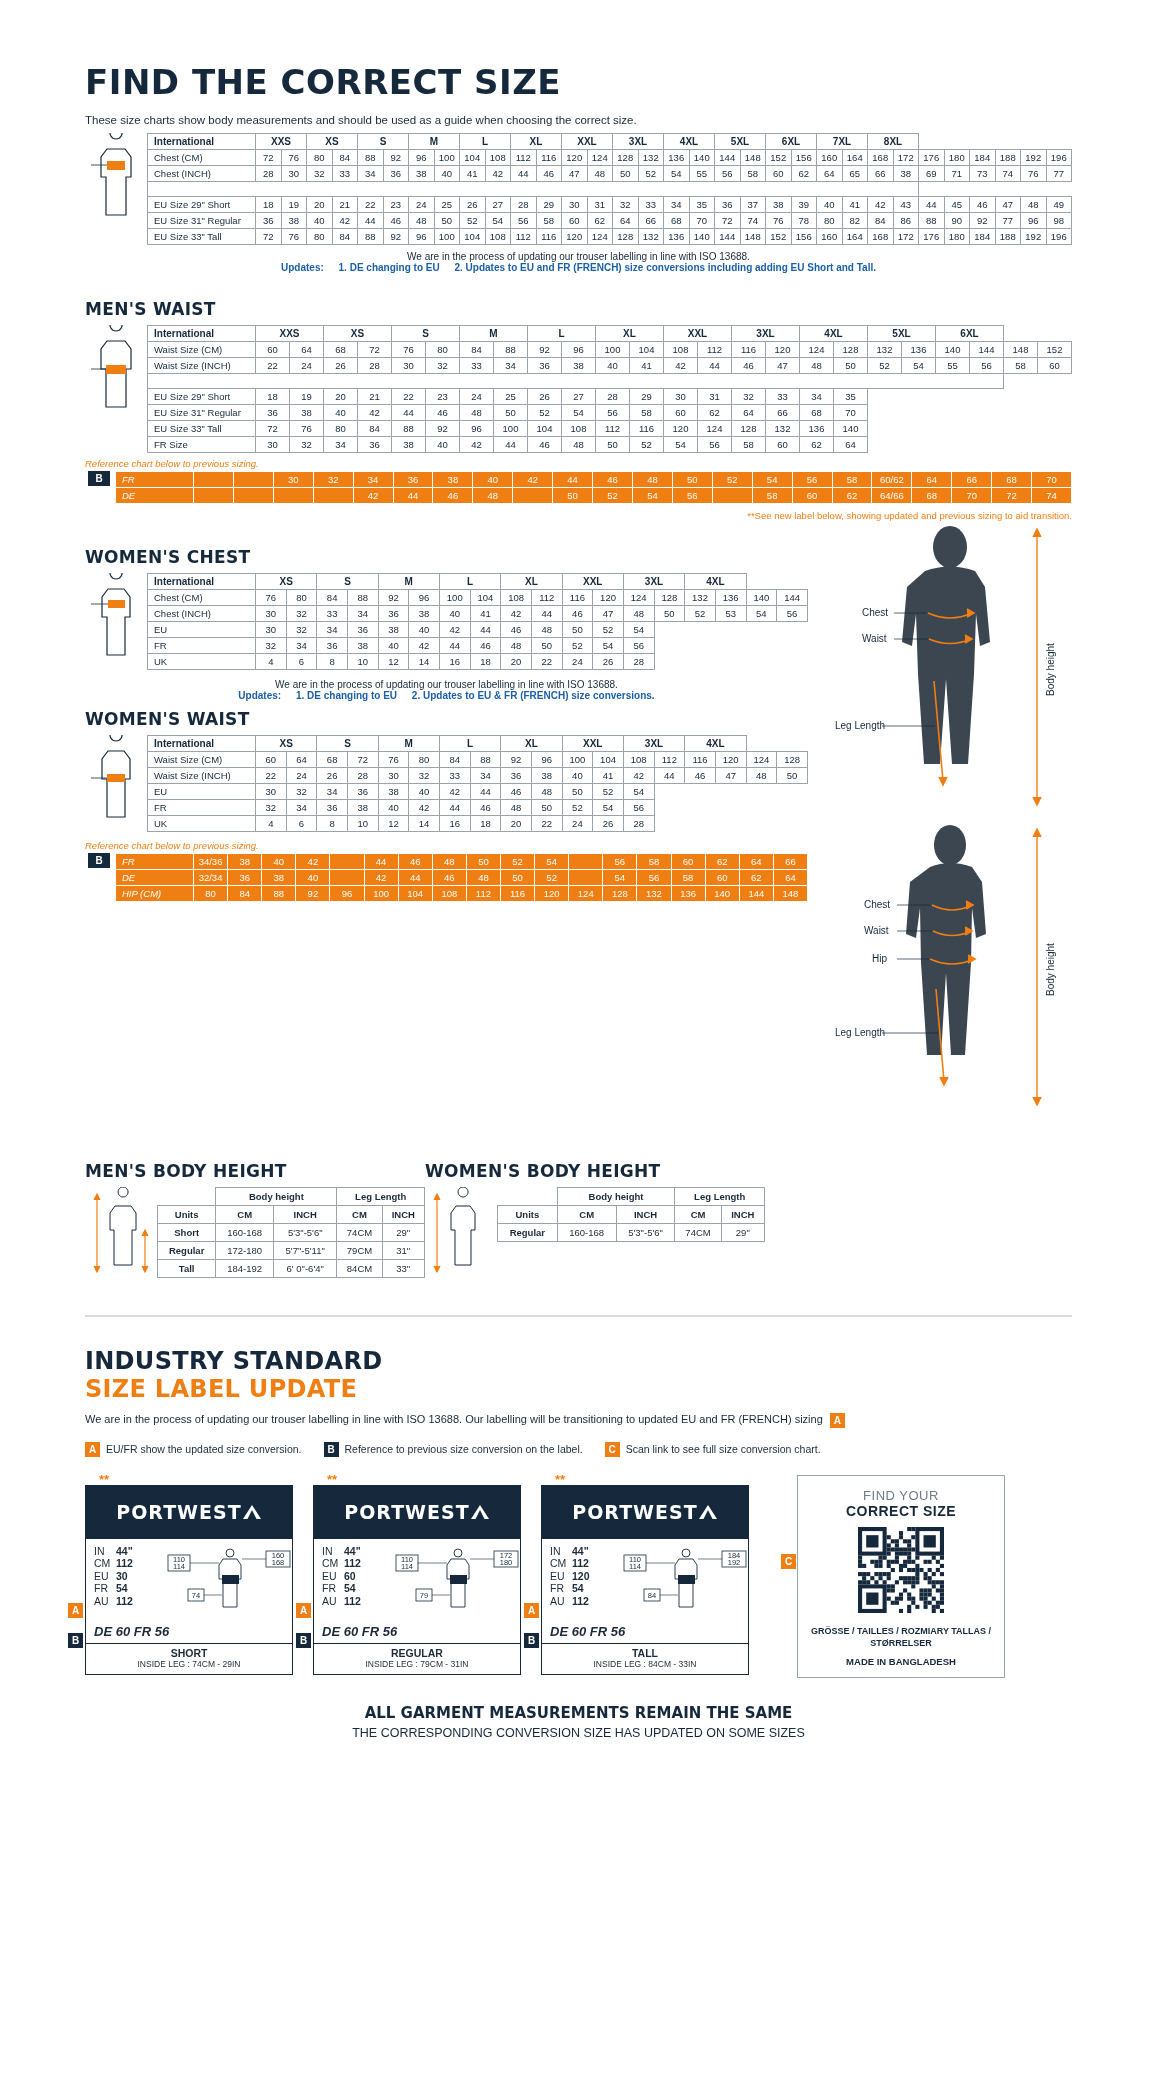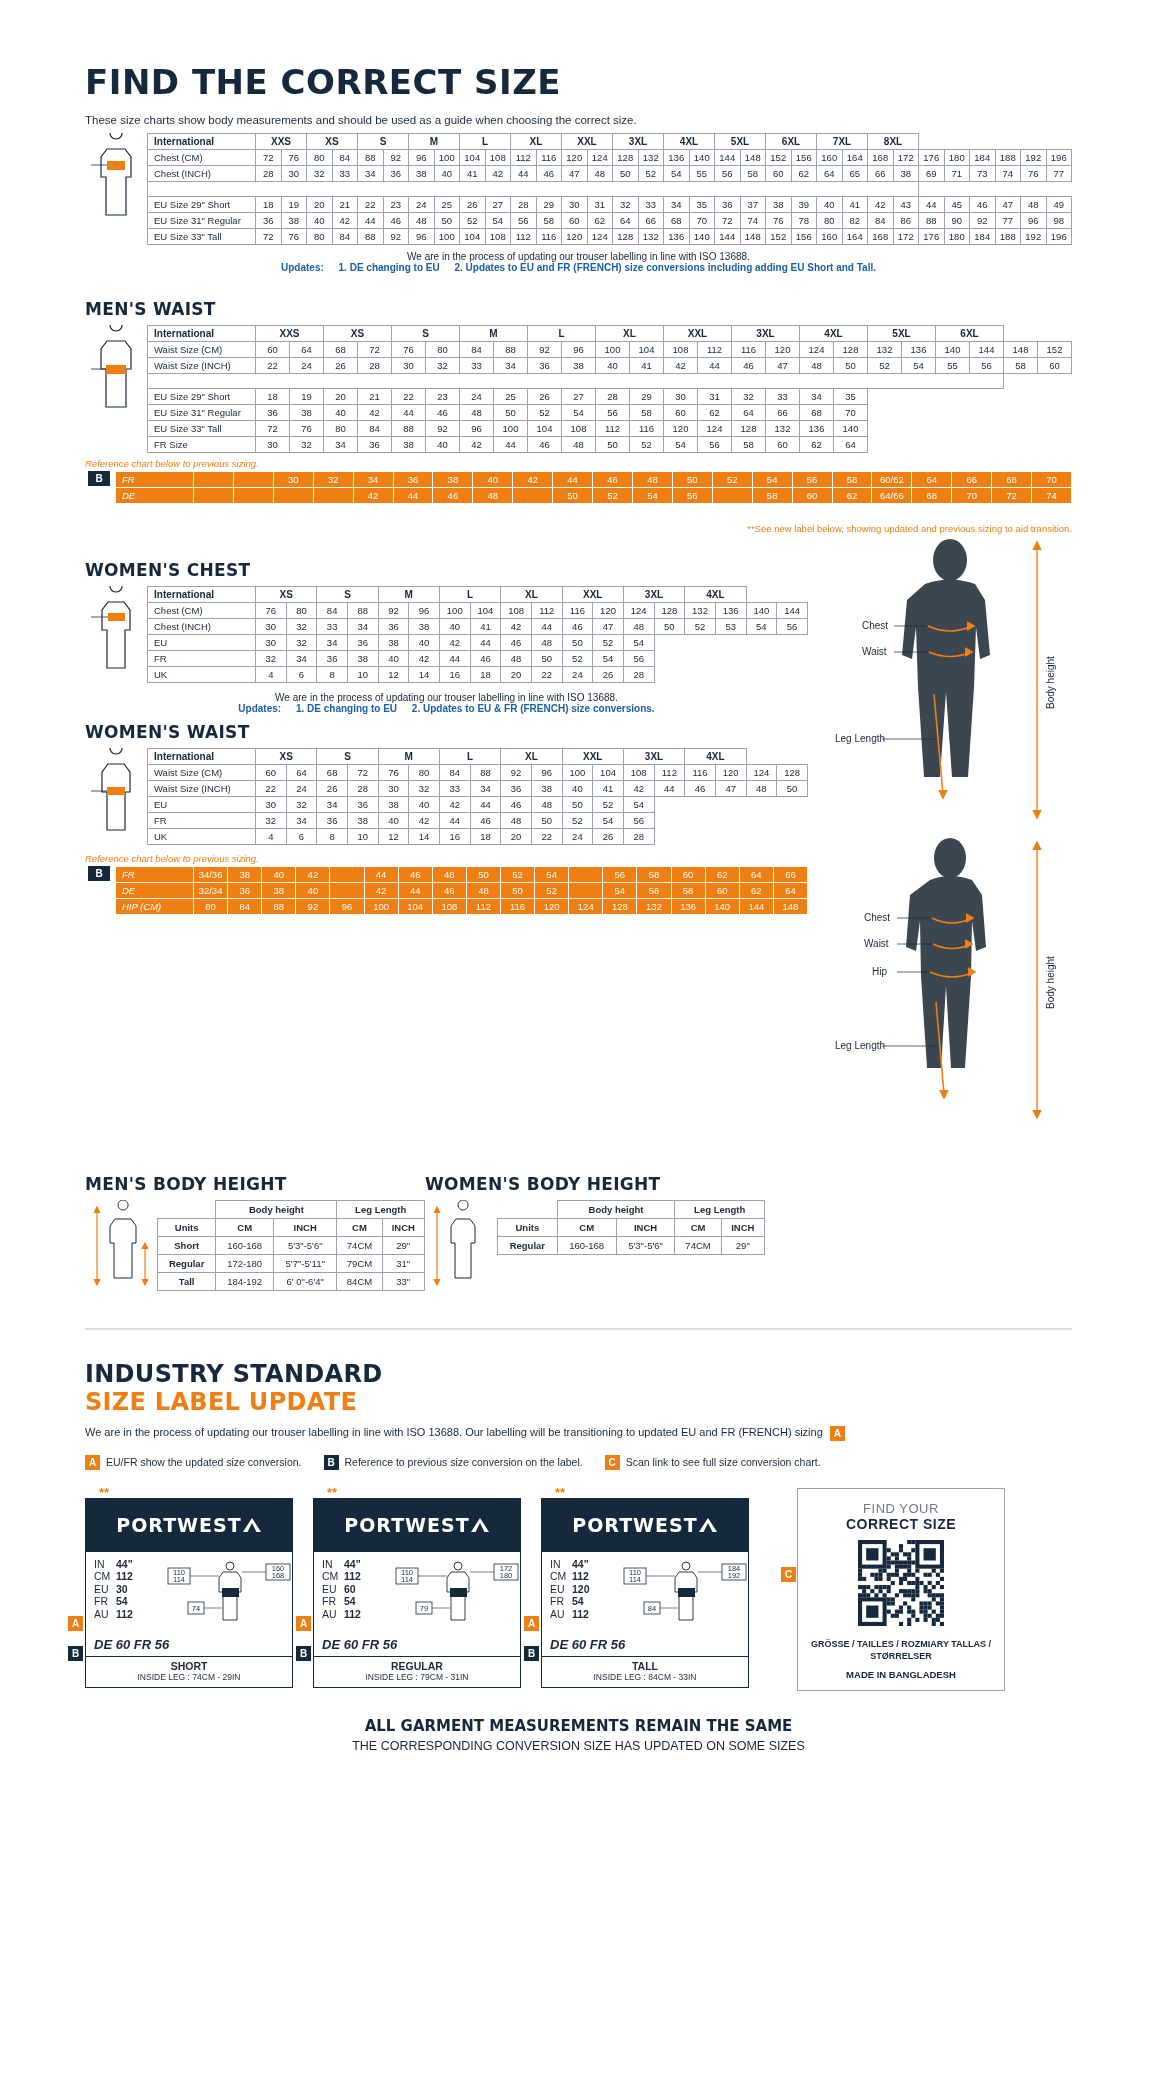--- a/index.html
+++ b/index.html
@@ -62,21 +62,21 @@
     padding-left: 6px;
     font-size: 9.5px;
   }
   table.sz tr.head td { font-weight: bold; font-size: 10px; }
   table.sz td.grp { font-weight: bold; }
   .spacer-row td { border-left: 1px solid #9aa3ad; border-right: 1px solid #9aa3ad; border-top: none; border-bottom: none; height: 7px; }
 
   .note-blue { font-size: 10px; color: #16283c; margin: 6px 0 2px 0; }
   .note-blue .upd { color: #1b5fa8; font-weight: bold; }
   .ital { font-style: italic; font-size: 9.5px; color: #f07f13; margin: 5px 0 2px 0; }
-  .foot-orange { font-size: 9.5px; color: #f07f13; text-align: right; margin-top: 19px; }
+  .foot-orange { font-size: 9.5px; color: #f07f13; text-align: right; margin-top: 6px; }
 
   table.orangechart { border-collapse: collapse; width: 100%; table-layout: fixed; font-size: 9.5px; }
   table.orangechart td {
     background: #f07f13;
     color: #ffffff;
     border: 1px solid #ffffff;
     text-align: center;
     height: 15px;
     padding: 2px 1px;
     white-space: nowrap;

